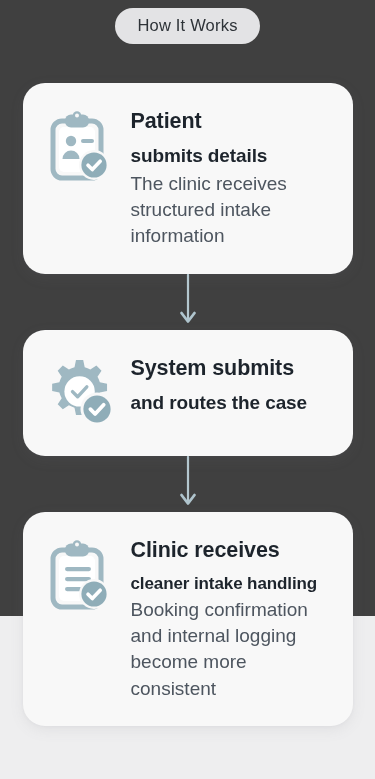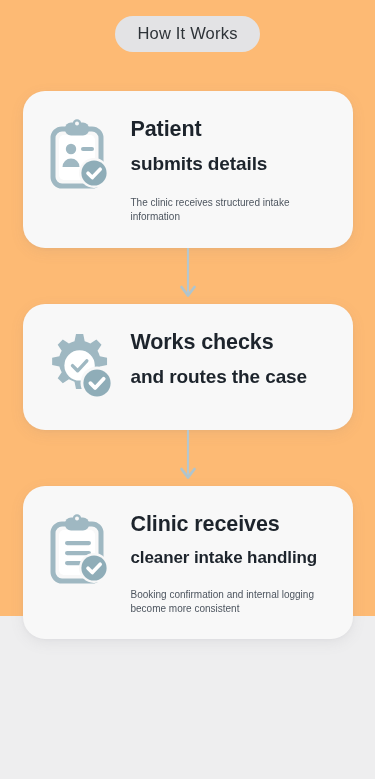--- a/index.html
+++ b/index.html
@@ -13,22 +13,22 @@
   body {
     background: #eeeeef;
     font-family: "Liberation Sans", sans-serif;
     -webkit-font-smoothing: antialiased;
   }
 
   .screen {
     position: relative;
     width: 375px;
     height: 616px;
-    background: #fdba74;
-    padding-top: 16px;
+    background: #404040;
+    padding-top: 8px;
   }
 
   
   .pill-row {
     display: flex;
     justify-content: center;
     margin-bottom: 39px;
   }
   .pill {
     background: #e3e3e5;
@@ -85,22 +85,22 @@
     font-weight: 700;
     color: #1d242c;
     line-height: 1.3;
     letter-spacing: -0.1px;
     margin-top: 10px;
   }
   .title-2.small {
     font-size: 17px;
   }
   .desc {
-    margin-top: 19px;
-    font-size: 10px;
+    margin-top: 2px;
+    font-size: 19px;
     font-weight: 400;
     color: #4d555f;
     line-height: 1.38;
   }
 
   
   .connector {
     width: 24px;
     height: 56px;
     display: flex;
@@ -174,21 +174,21 @@
           <circle cx="33.6" cy="33.4" r="15.2" fill="#ffffff"></circle>
 
           <path d="M26.5 33.6 l5.1 5.2 l9.2 -10.0" fill="none" stroke="#9fb8c2" stroke-width="3.4" stroke-linecap="round" stroke-linejoin="round"></path>
 
           <circle cx="51" cy="51" r="16.5" fill="#f8f8f8"></circle>
           <circle cx="51" cy="51" r="13.6" fill="#8fadb8"></circle>
           <path d="M44.4 51.2 l4.7 4.8 l8.6 -9.2" fill="none" stroke="#ffffff" stroke-width="3.8" stroke-linecap="round" stroke-linejoin="round"></path>
         </svg>
       </div>
       <div class="card-text">
-        <div class="title-1">Works checks</div>
+        <div class="title-1">System submits</div>
         <div class="title-2">and routes the case</div>
       </div>
     </div>
 
     <div class="connector">
       <svg width="22" height="56" viewBox="0 0 22 56" aria-hidden="true">
         <line x1="11" y1="1" x2="11" y2="45" stroke="#b4c7cf" stroke-width="2.2" stroke-linecap="round"></line>
         <path d="M4.5 39 L11 47.5 L17.5 39" fill="none" stroke="#afc4cd" stroke-width="2.8" stroke-linecap="round" stroke-linejoin="round"></path>
       </svg>
     </div>

